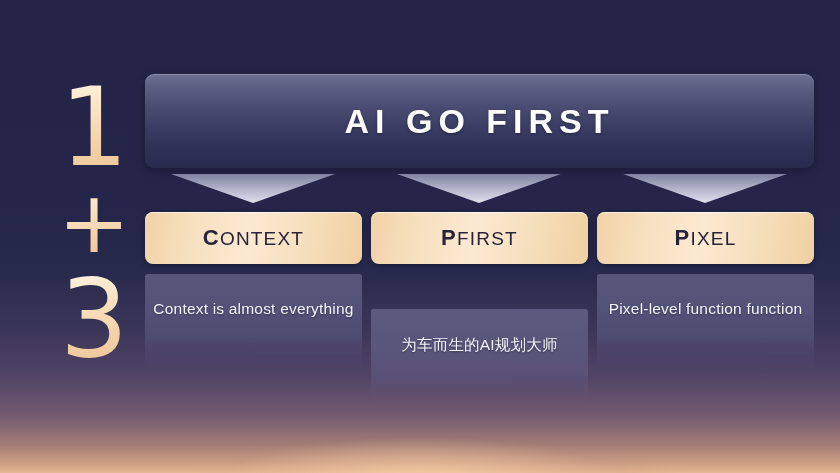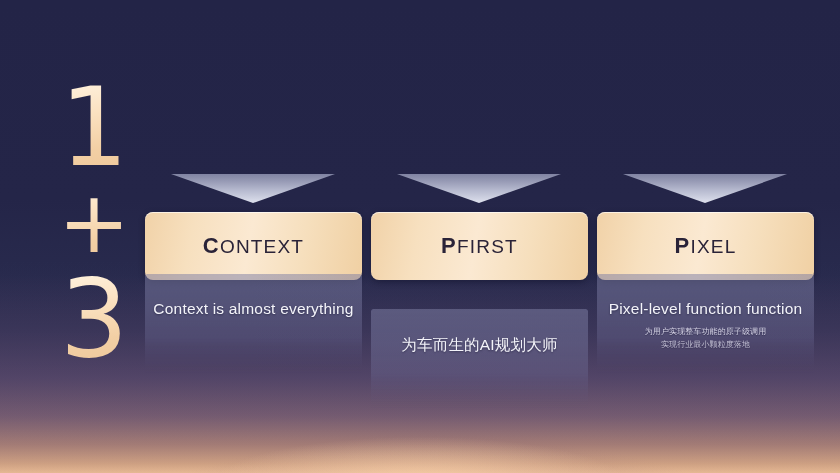--- a/index.html
+++ b/index.html
@@ -67,21 +67,21 @@
   .chev svg{display:block;width:100%;height:100%;}
 
   
   .col{position:absolute;top:212px;width:216px;}
   .col-1{left:145px;}
   .col-2{left:371px;}
   .col-3{left:597px;}
   .col-w{width:217px;}
 
   .gold{
-    height:68px;border-radius:8px;
+    height:52px;border-radius:8px;
     background:linear-gradient(100deg,#f1d2a8 0%,#f7e0bf 22%,#fbe9d2 48%,#f6dfbd 72%,#f0d0a3 100%);
     box-shadow:inset 0 1px 0 rgba(255,255,255,.65), 0 2px 6px rgba(12,12,34,.42);
     display:flex;align-items:center;justify-content:center;
   }
   .gold-label{
     color:#2a2338;font-size:19px;letter-spacing:1.2px;font-weight:400;
     white-space:nowrap;
   }
   .gold-label .cap{font-size:22px;font-weight:700;}
 
@@ -120,20 +120,23 @@
   <div class="bg-glow"></div>
   <div class="bg-glow2"></div>
   <div class="bg-veil"></div>
 
   <div class="numeral">
     <div class="num-ch">1</div>
     <div class="num-ch num-plus">+</div>
     <div class="num-ch">3</div>
   </div>
 
+  <div class="title-bar">
+    <div class="title-text">AI GO FIRST</div>
+  </div>
 
   <div class="chev" style="left:171px;">
     <svg viewBox="0 0 164 34" preserveAspectRatio="none" aria-hidden="true">
       <defs>
         <linearGradient id="cg1" x1="0" y1="0" x2="0" y2="1">
           <stop offset="0%" stop-color="#9fa3c0" stop-opacity=".75"></stop>
           <stop offset="55%" stop-color="#cfd3e6" stop-opacity=".85"></stop>
           <stop offset="100%" stop-color="#e8ebf6" stop-opacity=".95"></stop>
         </linearGradient>
       </defs>
@@ -190,19 +193,15 @@
   <div class="panel p1">
     <div class="panel-title">Context is almost everything</div>
   </div>
 
   <div class="panel p2">
     <div class="panel-title">为车而生的AI规划大师</div>
   </div>
 
   <div class="panel p3">
     <div class="panel-title">Pixel-level function function</div>
-    <div class="panel-sub">
-      <div>为用户实现整车功能的原子级调用</div>
-      <div>实现行业最小颗粒度落地</div>
-    </div>
   </div>
 
 </div>
 
 </body></html>

